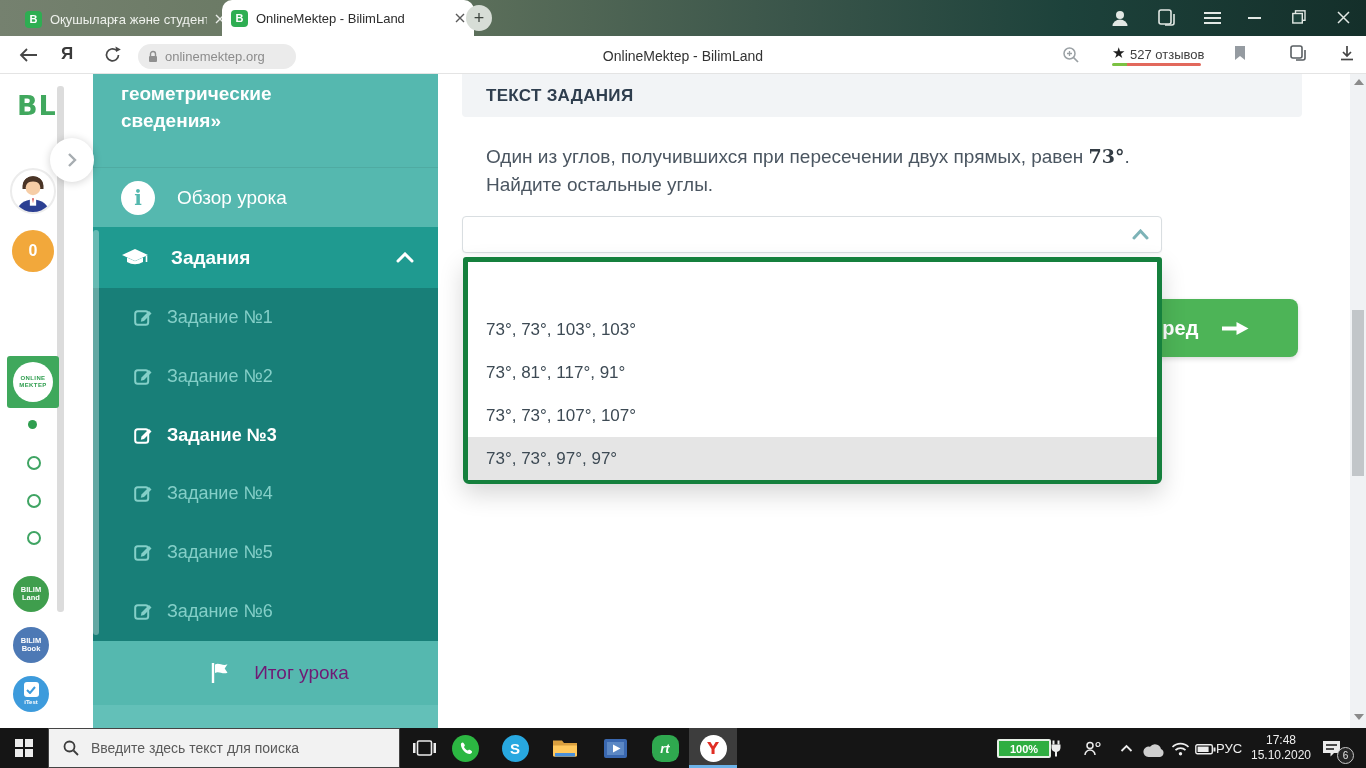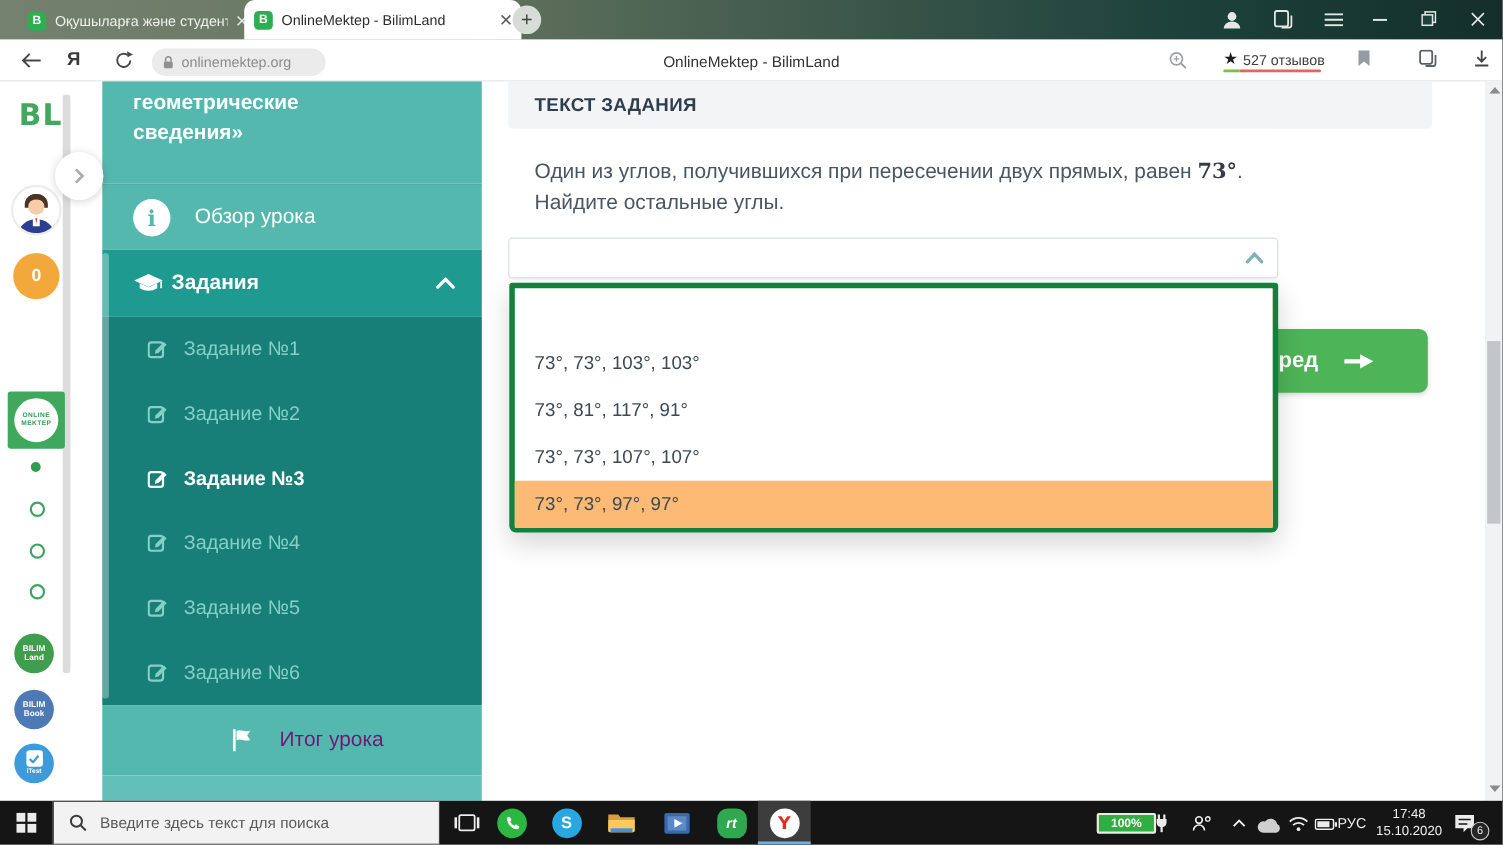--- a/index.html
+++ b/index.html
@@ -59,21 +59,21 @@
   .itest .chk{width:15px;height:15px;border-radius:3px;background:#fff;display:flex;align-items:center;justify-content:center;margin-bottom:1px;}
 
   
   .sidebar{position:absolute;left:93px;top:74px;width:345px;height:654px;display:flex;flex-direction:column;}
   .sb-title{height:93px;background:#55b8af;color:#fff;font-size:19px;font-weight:bold;line-height:27px;
     padding:6px 0 0 28px;box-sizing:border-box;}
   .sb-overview{height:60px;background:#55b8af;border-top:1px solid rgba(0,0,0,0.07);display:flex;align-items:center;
     padding-left:28px;gap:22px;color:#fff;font-size:19px;box-sizing:border-box;}
   .infoc{width:34px;height:34px;border-radius:50%;background:#fff;color:#55b8af;font-size:20px;font-weight:bold;
     font-family:"DejaVu Serif",serif;display:flex;align-items:center;justify-content:center;}
-  .sb-tasks-header{height:61px;background:#1f9a90;display:flex;align-items:center;padding-left:28px;gap:7px;
+  .sb-tasks-header{height:61px;background:#1f9a90;display:flex;align-items:center;padding-left:28px;gap:22px;
     color:#fff;font-size:19px;font-weight:bold;box-sizing:border-box;}
   .sb-chevup{margin-left:auto;margin-right:24px;}
   .sb-subtasks{height:353px;background:#187f78;display:flex;flex-direction:column;}
   .sb-task{flex:1;display:flex;align-items:center;padding-left:41px;gap:14px;color:#84cfc8;font-size:18px;}
   .sb-task.active{color:#fff;font-weight:600;}
   .sb-summary{height:64px;background:#55b8af;display:flex;align-items:center;padding-left:28px;gap:22px;
     color:#701a75;font-size:19px;box-sizing:border-box;justify-content:center;}
   .sb-bottom{height:23px;background:#63c0b8;}
   .sb-thumb{position:absolute;left:93px;top:230px;width:6px;height:405px;background:rgba(255,255,255,0.32);
     border-radius:3px;z-index:5;}
@@ -84,21 +84,21 @@
     font-size:17px;font-weight:bold;color:#2f3e4e;letter-spacing:.3px;}
   .question{position:absolute;left:486px;top:142px;width:724px;font-size:19px;color:#4b5661;line-height:28px;}
   .angle{font-family:"DejaVu Serif",serif;font-weight:bold;color:#333c44;}
   .selectbox{position:absolute;left:462px;top:216px;width:700px;height:37px;background:#fff;
     border:1px solid #d9dee1;border-radius:4px;box-sizing:border-box;box-shadow:0 1px 2px rgba(0,0,0,0.04);}
   .selchev{position:absolute;right:12px;top:12px;}
   .dropdown{position:absolute;left:463px;top:257px;width:699px;height:227px;background:#fff;
     border:5px solid #15803d;border-radius:3px 3px 6px 6px;box-sizing:border-box;
     box-shadow:0 10px 24px rgba(0,0,0,0.16);z-index:30;padding-top:46px;}
   .opt{height:43px;display:flex;align-items:center;padding-left:18px;font-size:17px;color:#3d4a54;}
-  .opt.hl{background:#fdba74;}
+  .opt.hl{background:#e5e5e5;}
   .nextbtn{position:absolute;left:1076px;top:299px;width:222px;height:58px;background:#4db457;border-radius:8px;
     z-index:10;display:flex;align-items:center;justify-content:center;gap:24px;color:#fff;font-size:20px;
     font-weight:bold;box-shadow:0 2px 5px rgba(0,0,0,0.15);}
 
   
   .vtrack{position:absolute;left:1350px;top:74px;width:16px;height:654px;background:#f0f2f4;}
   .tri-up{position:absolute;left:1354px;top:79px;width:0;height:0;border-left:5px solid transparent;
     border-right:5px solid transparent;border-bottom:6px solid #8a8a8a;}
   .tri-down{position:absolute;left:1354px;top:714px;width:0;height:0;border-left:5px solid transparent;
     border-right:5px solid transparent;border-top:6px solid #8a8a8a;}

